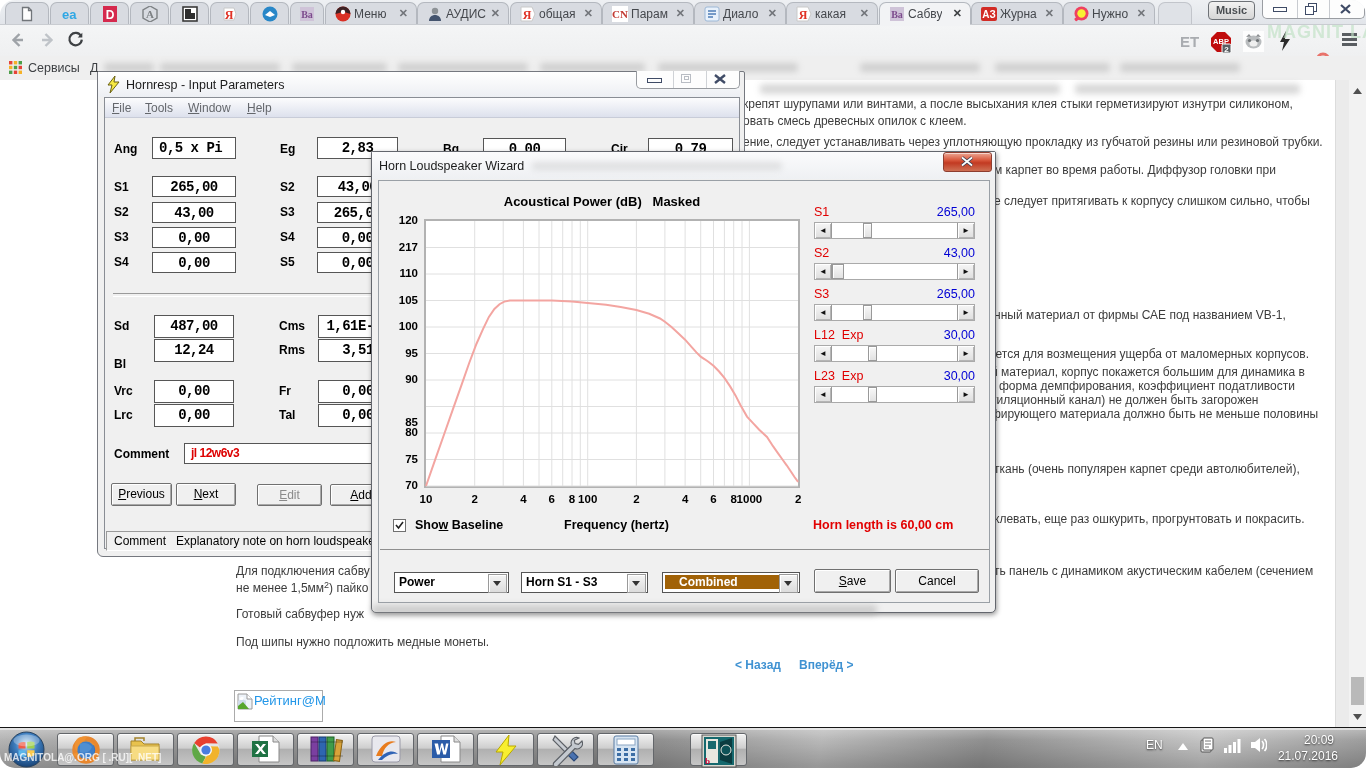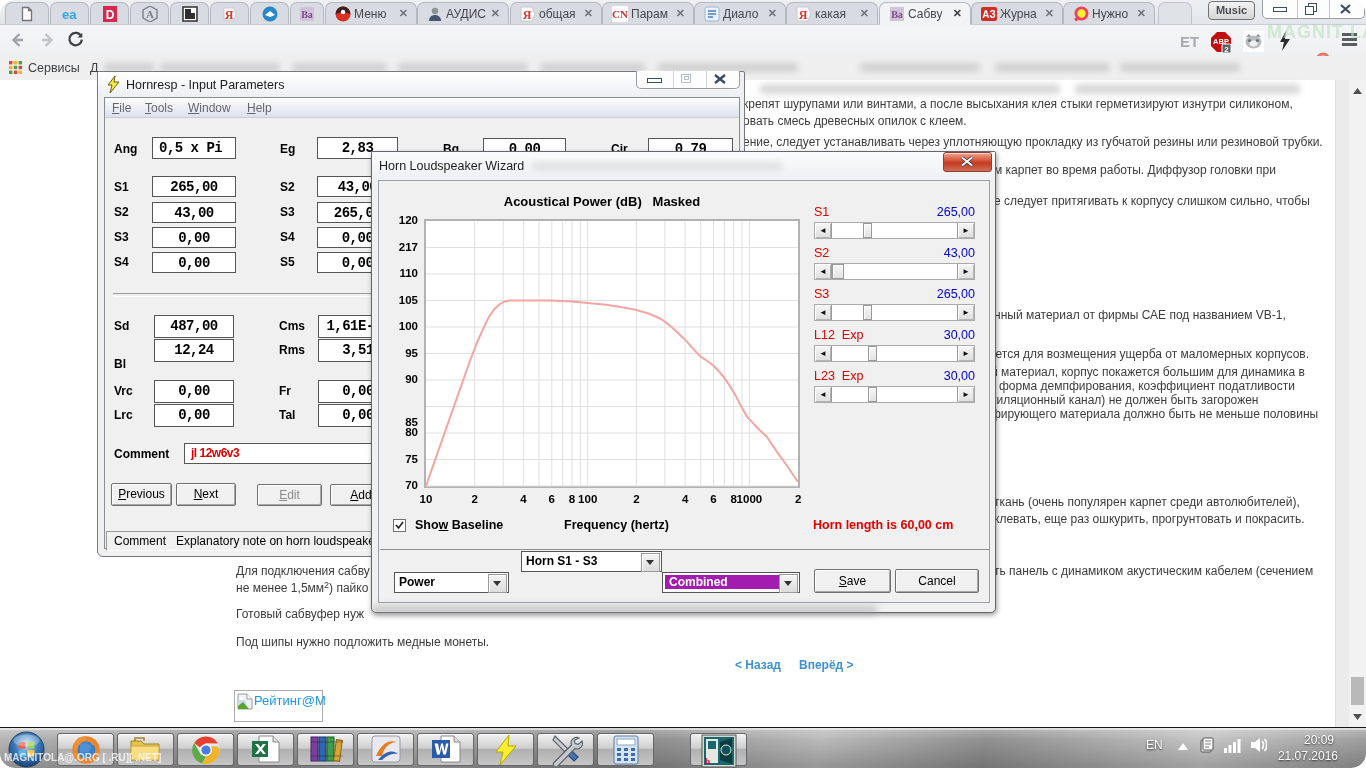--- a/index.html
+++ b/index.html
@@ -262,21 +262,21 @@
     <div class="ptext" style="left:743px;top:34px;">овать смесь древесных опилок с клеем.</div>
     <div class="ptext" style="left:743px;top:55px;">ение, следует устанавливать через уплотняющую прокладку из губчатой резины или резиновой трубки.</div>
     <div class="ptext" style="left:994px;top:83px;">м карпет во время работы. Диффузор головки при</div>
     <div class="ptext" style="left:994px;top:114px;">е следует притягивать к корпусу слишком сильно, чтобы</div>
     <div class="ptext" style="left:994px;top:228px;">нный материал от фирмы САЕ под названием VB-1,</div>
     <div class="ptext" style="left:989px;top:267px;">яется для возмещения ущерба от маломерных корпусов.</div>
     <div class="ptext" style="left:991px;top:285px;">й материал, корпус покажется большим для динамика в</div>
     <div class="ptext" style="left:999px;top:299px;">форма демпфирования, коэффициент податливости</div>
     <div class="ptext" style="left:991px;top:313px;">тиляционный канал) не должен быть загорожен</div>
     <div class="ptext" style="left:991px;top:327px;">фирующего материала должно быть не меньше половины</div>
-    <div class="ptext" style="left:994px;top:415px;">ткань (очень популярен карпет среди автолюбителей),</div>
+    <div class="ptext" style="left:994px;top:382px;">ткань (очень популярен карпет среди автолюбителей),</div>
     <div class="ptext" style="left:994px;top:432px;">клевать, еще раз ошкурить, прогрунтовать и покрасить.</div>
     <div class="ptext" style="left:994px;top:484px;">ть панель с динамиком акустическим кабелем (сечением</div>
     <div class="ptext" style="left:236px;top:484px;">Для подключения сабву</div>
     <div class="ptext" style="left:236px;top:500px;">не менее 1,5мм<span style="font-size:9px;vertical-align:4px">2</span>) пайко</div>
     <div class="ptext" style="left:236px;top:527px;">Готовый сабвуфер нуж</div>
     <div class="ptext" style="left:236px;top:555px;">Под шипы нужно подложить медные монеты.</div>
     <div class="ptext navlink" style="left:735px;top:578px;">&lt; Назад</div>
     <div class="ptext navlink" style="left:799px;top:578px;">Вперёд &gt;</div>
     <div class="abs" style="left:234px;top:610px;width:87px;height:30px;border:1px solid #ababab;background:#fff;">
       <svg class="abs" style="left:2px;top:2px" width="16" height="17" viewBox="0 0 16 17">
@@ -465,26 +465,26 @@
         </svg>
     </div>
     <div class="abs wzb" style="left:43px;top:366px;">Sho<u>w</u> Baseline</div>
     <div class="abs wzb" style="left:192px;top:366px;">Frequency (hertz)</div>
     <div class="abs wzb" style="left:441px;top:366px;color:#e20000;">Horn length is 60,00 cm</div>
     <div class="abs" style="left:8px;top:397px;width:609px;height:1px;background:#8f8f8f;"></div>
     <div class="dd abs" style="left:22px;top:420px;width:115px;">
         <span class="ddt">Power</span>
         <span class="dda"></span>
       </div>
-    <div class="dd abs" style="left:149px;top:399px;width:141px;">
+    <div class="dd abs" style="left:149px;top:420px;width:127px;">
         <span class="ddt">Horn S1 - S3</span>
         <span class="dda"></span>
       </div>
     <div class="dd abs" style="left:290px;top:420px;width:138px;">
-        <span class="ddt" style="background:#a21caf;color:#fff;left:2px;right:19px;padding-left:4px;">Combined</span>
+        <span class="ddt" style="background:#a16207;color:#fff;left:2px;right:19px;padding-left:14px;">Combined</span>
         <span class="dda"></span>
       </div>
     <div class="btn97" style="left:442px;top:417px;width:77px;height:24px;line-height:22px;"><u>S</u>ave</div>
     <div class="btn97" style="left:523px;top:417px;width:84px;height:24px;line-height:22px;">Cancel</div>
     <div class="slid" style="top:53px;">
         <span class="sl">S1</span>
         <span class="sv">265,00</span>
       </div>
     <div class="sbar" style="top:70px;">
         <span class="sth" style="left:48px;width:9px;"></span>

